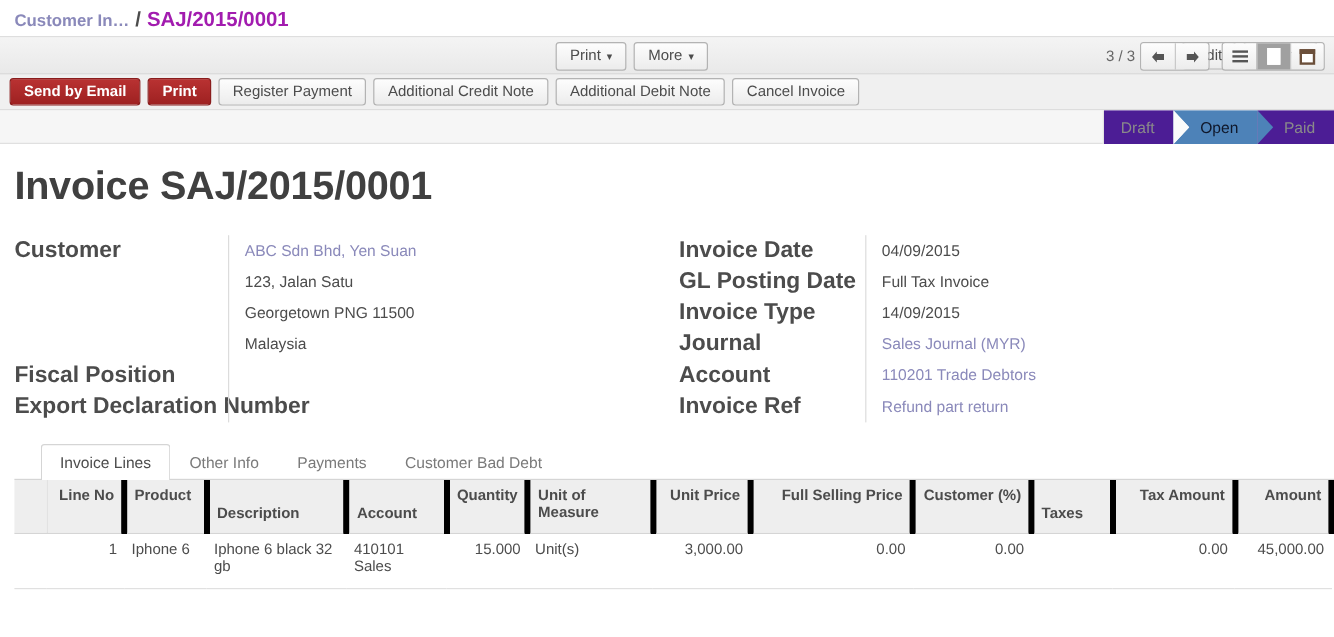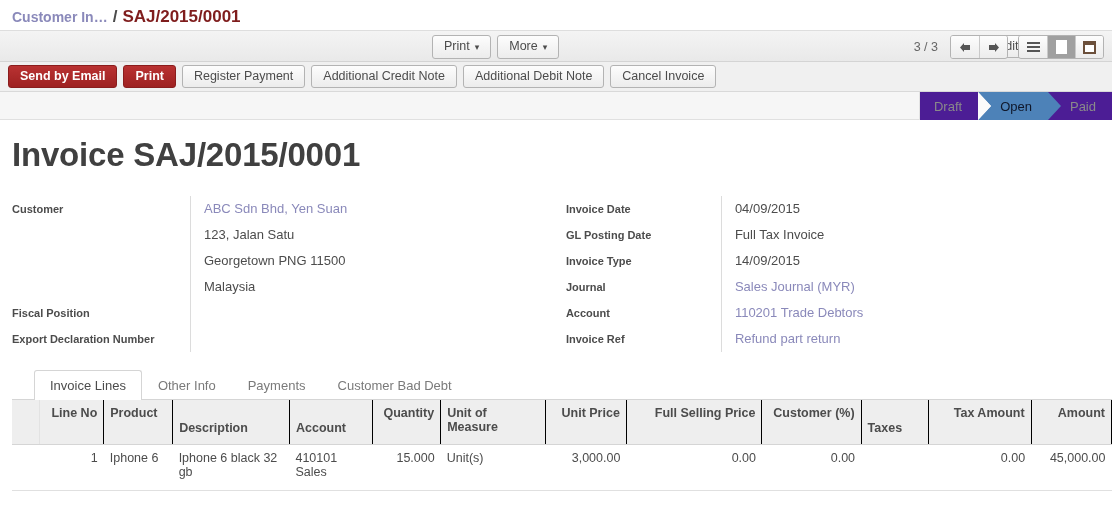--- a/index.html
+++ b/index.html
@@ -13,21 +13,21 @@
   }
 
   
   .breadcrumb-bar{
     height:30px; padding:3px 0 0 12px;
     background:#ffffff;
     display:flex; align-items:center;
   }
   .bc-parent{ color:#8a89ba; font-size:14px; font-weight:bold; }
   .bc-sep{ color:#4c4c4c; font-size:17px; font-weight:bold; margin:0 5px; }
-  .bc-current{ color:#7f1d1d; font-size:17px; font-weight:bold;text-align:right; }
+  .bc-current{ color:#a21caf; font-size:17px; font-weight:bold;text-align:right; }
 
   
   .toolbar{
     height:32px;
     background:linear-gradient(#f4f4f4,#e9e9e9);
     border-top:1px solid #dedede;
     border-bottom:1px solid #d4d4d4;
     display:flex; align-items:center; padding:0 8px;
     position:relative;
     justify-content:flex-end;
@@ -37,30 +37,30 @@
     font-size:12.5px; color:#4c4c4c;
     background:linear-gradient(#fdfdfd,#ececec);
     border:1px solid #b3b3b3;
     border-radius:3px;
     padding:3px 11px 4px;
     margin-right:6px;
     cursor:pointer; white-space:nowrap;
     line-height:14px;
   }
   .toolbar-mid{
-    position:absolute; left:424px; top:4px;
+    position:absolute; left:455px; top:4px;
     display:flex;
     padding-left:8px;
   }
   .caret{ display:inline-block; margin-left:5px; font-size:9px; vertical-align:middle;}
   .toolbar-right{
     position:absolute; right:8px; top:0;
     height:32px; display:flex; align-items:center;
   }
-  .pager-count{ font-size:12.5px; color:#666; margin-right:12px; }
+  .pager-count{ font-size:12.5px; color:#666; margin-right:4px; }
   .arrow-group, .view-group{
     display:flex; border:1px solid #b3b3b3; border-radius:3px; overflow:hidden;
   }
   .arrow-group{ margin-right:10px; }
   .arrow-btn, .view-btn{
     width:28px; height:22px;
     background:linear-gradient(#fdfdfd,#ececec);
     display:flex; align-items:center; justify-content:center;
     cursor:pointer;
   }
@@ -129,21 +129,21 @@
     margin:2px 0 22px 0; letter-spacing:-0.2px;
   }
   .fields{ display:flex; }
   .col{ display:flex; }
   .col-left{ width:560px; }
   .col-right{ width:540px; }
   .lbl-col{ width:178px; padding-right:8px; }
   .lbl-col.right{ width:155px; }
   .val-col{ border-left:1px solid #dcdcdc; padding-left:13px; flex:1; }
   .frow{ height:26px; display:flex; align-items:flex-start; }
-  .lbl{ font-weight:bold; color:#4c4c4c; font-size:11px; line-height:26px; white-space:nowrap;}
+  .lbl{ font-weight:bold; color:#4c4c4c; font-size:19px; line-height:26px; white-space:nowrap;}
   .val{ font-size:13px; color:#4c4c4c; line-height:26px; white-space:nowrap;}
   .val.link{ color:#8a89ba; cursor:pointer; }
   .empty{ height:26px; }
 
   
   .tabs{
     margin:18px 0 0 12px; display:flex; align-items:flex-end;
     border-bottom:1px solid #d5d5d5; padding-left:22px;
   }
   .tab{
@@ -155,21 +155,21 @@
     color:#4c4c4c; background:#ffffff;
     border-color:#d5d5d5; border-bottom-color:#ffffff;
     border-radius:3px 3px 0 0;
   }
 
   
   .table-wrap{ padding:0 0 0 12px; }
   table{ border-collapse:collapse; width:1100px; table-layout:fixed; font-size:12.5px; }
   thead th{
     background:#eeeeee; border-bottom:1px solid #d5d5d5;
-    border-right:1px solid #000000;
+    border-right:5px solid #000000;
     font-weight:bold; color:#4c4c4c; font-size:12.5px;
     padding:6px 6px 5px; height:44px;
     vertical-align:top;
   }
   thead th.bottom{ vertical-align:bottom; padding-bottom:9px; }
   thead th.handle{ width:26px; border-right:1px solid #e2e2e2; }
   tbody td{
     border-bottom:1px solid #e0e0e0;
     padding:6px 6px 8px; color:#4c4c4c;
     vertical-align:top; height:46px; background:#ffffff;

